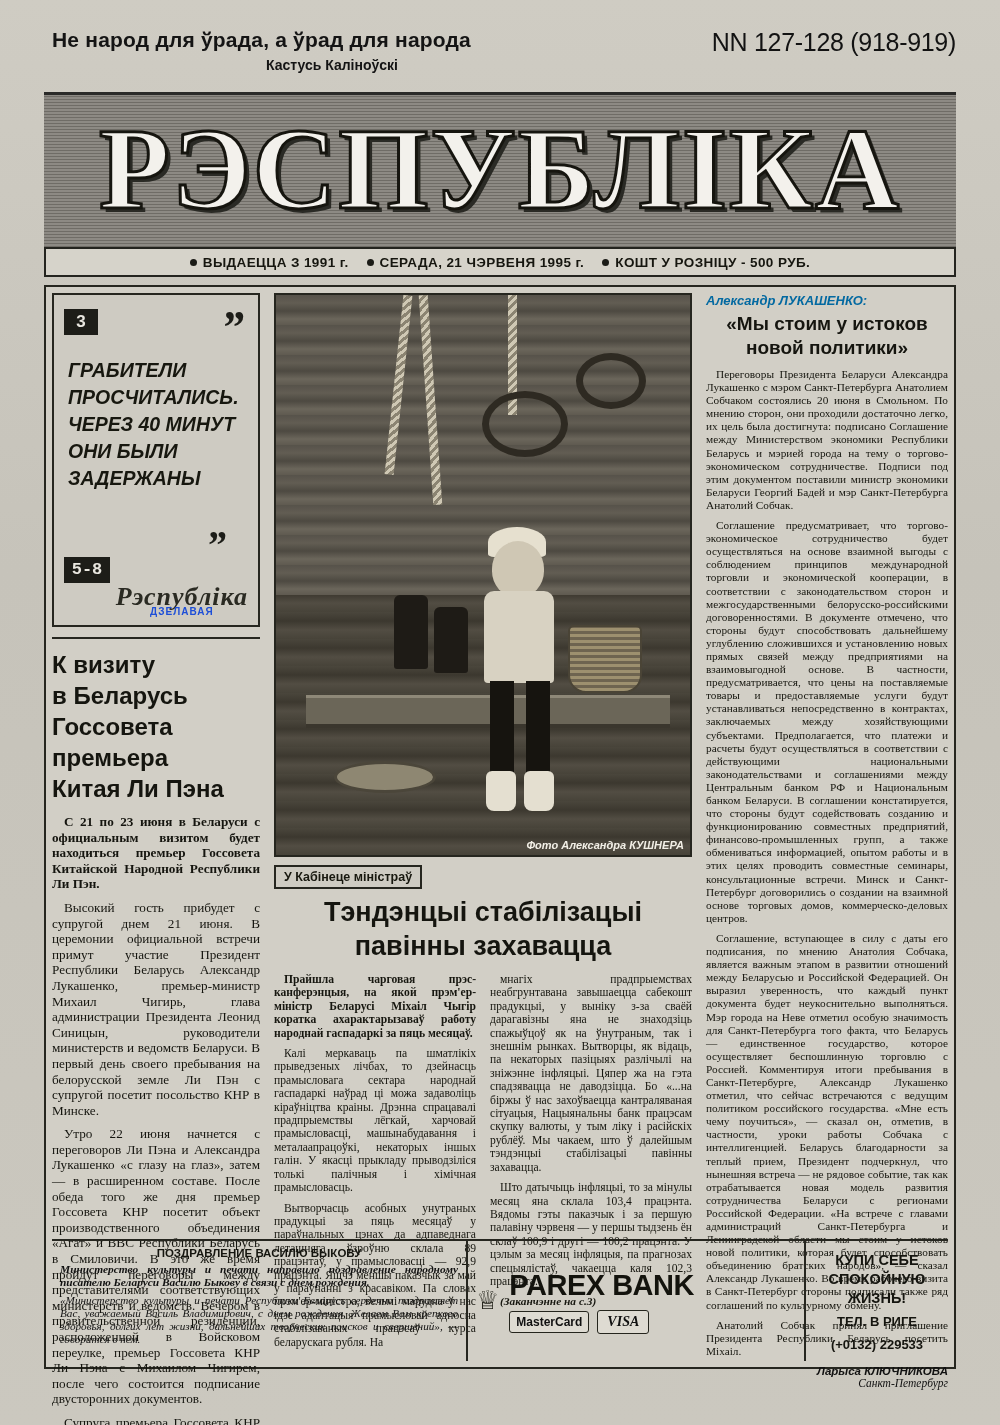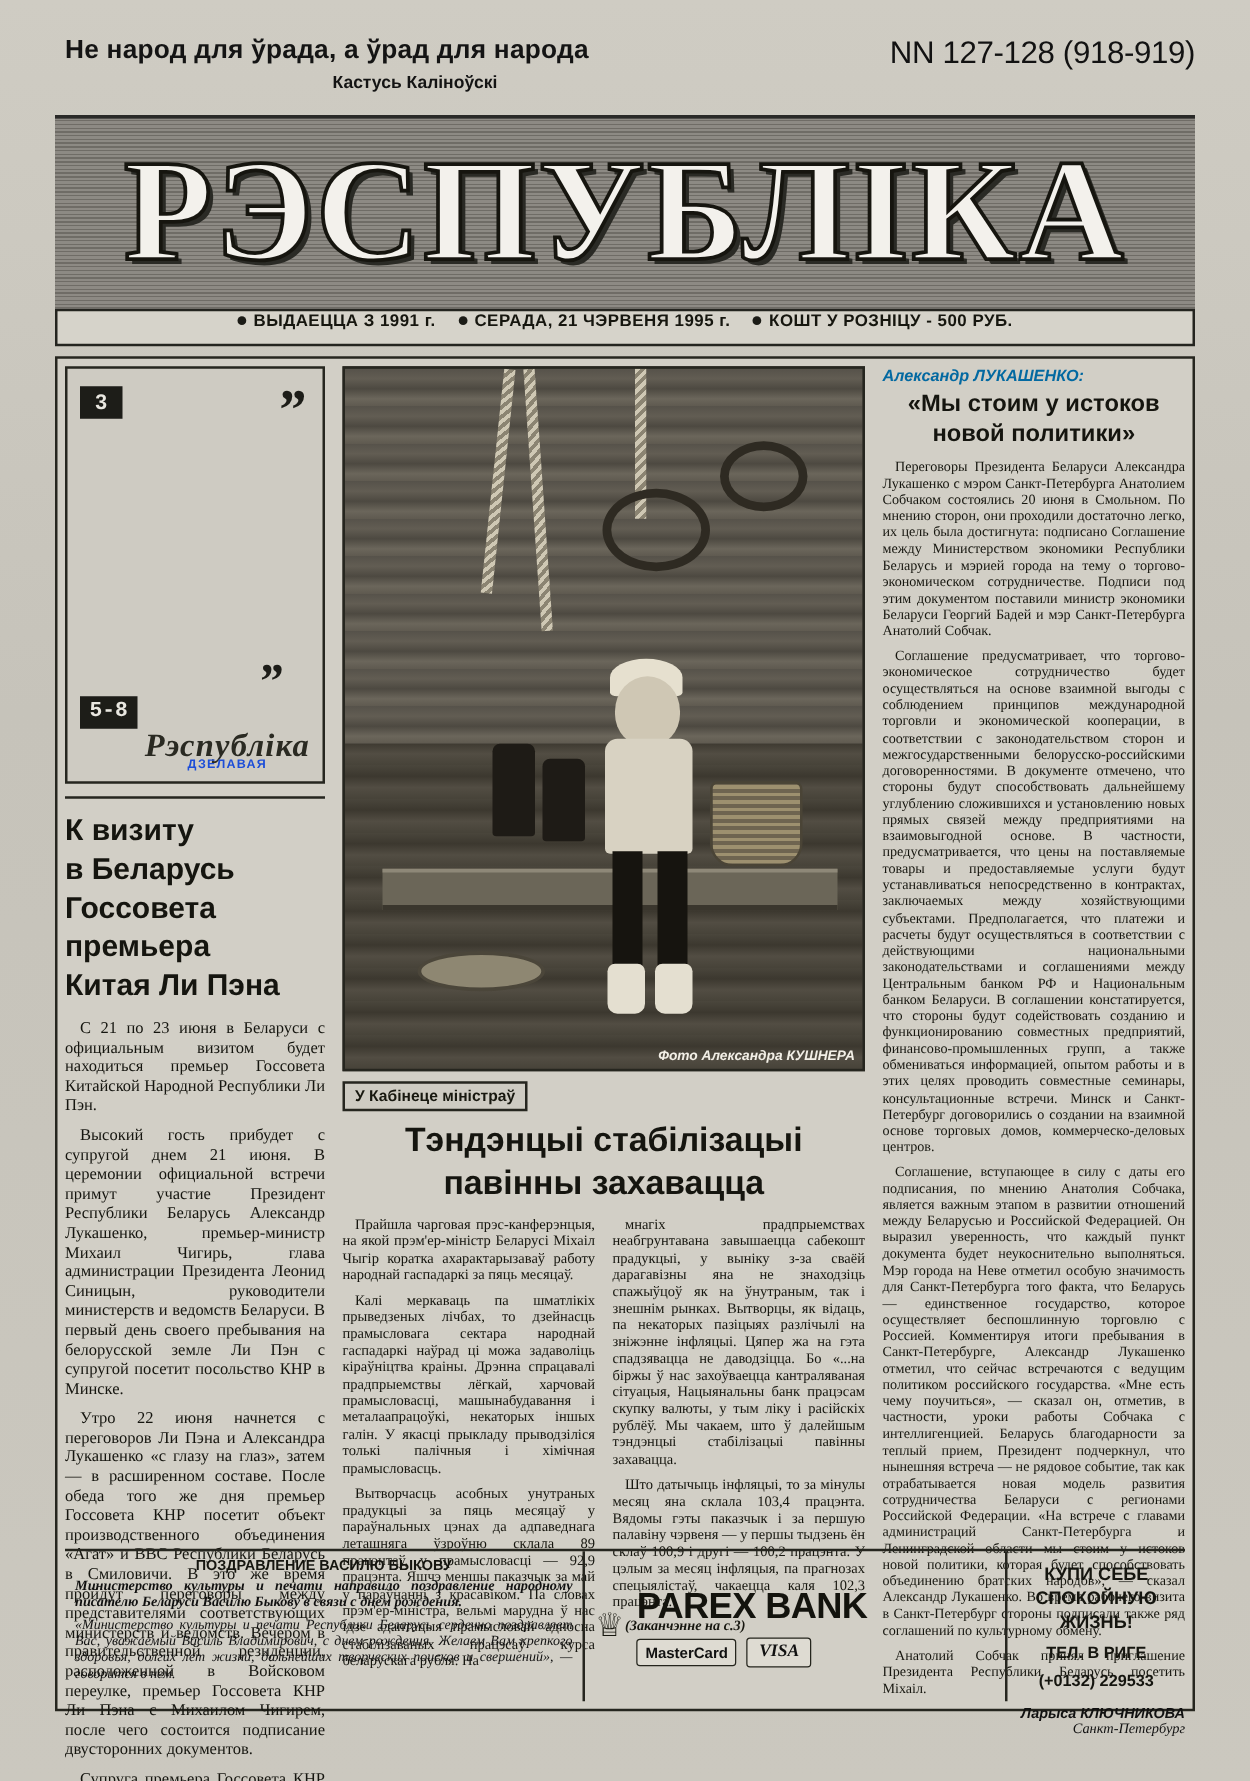--- a/index.html
+++ b/index.html
@@ -12,21 +12,21 @@
   .slogan-line{font-family:"Liberation Sans",sans-serif;font-weight:bold;font-size:21px;letter-spacing:.2px;color:#141414;}
   .slogan-author{text-align:center;font-family:"Liberation Sans",sans-serif;font-weight:bold;font-size:14px;margin-top:5px;color:#141414;}
   .issue-no{position:absolute;right:44px;top:28px;font-family:"Liberation Sans",sans-serif;font-weight:normal;font-size:25px;color:#121212;letter-spacing:-.3px;}
   .mast{position:absolute;left:44px;right:44px;top:92px;height:152px;background:
      repeating-linear-gradient(0deg,#6f6c66 0px,#6f6c66 1px,#8d8a84 1px,#8d8a84 3px);
      border-top:3px solid #2a2a28;border-bottom:3px solid #2a2a28;overflow:hidden;}
   .mast-title{position:absolute;left:0;right:0;top:4px;text-align:center;
      font-family:"Liberation Serif",serif;font-weight:bold;font-size:116px;line-height:140px;
      color:#f3f1ec;-webkit-text-stroke:3px #16150f;text-shadow:4px 4px 0 #2a2a25;letter-spacing:2px;}
   .mast-rule{position:absolute;left:44px;right:44px;top:247px;height:26px;border:2px solid #24241f;background:#d6d3ca;}
-  .mast-rule-inner{display:flex;justify-content:center;gap:18px;height:100%;
+  .mast-rule-inner{display:flex;align-items:center;justify-content:center;gap:18px;height:100%;
      font-family:"Liberation Sans",sans-serif;font-weight:bold;font-size:13.5px;color:#16160f;letter-spacing:.4px;}
   .dot{width:7px;height:7px;border-radius:50%;background:#1b1b16;display:inline-block;margin:0 6px 1px 0;}
   
   .frame{position:absolute;left:44px;right:44px;top:285px;bottom:56px;border:2px solid #26261f;background:#d2cfc6;}
   .cols{position:absolute;left:6px;right:6px;top:6px;bottom:6px;}
   
   .colL{position:absolute;left:0;top:0;width:208px;bottom:0;}
   .quotebox{position:relative;border:2px solid #26261f;height:330px;background:#cecbc2;}
   .qnum{position:absolute;left:10px;top:14px;width:34px;height:26px;background:#1d1d18;color:#e9e7e0;
      font-family:"Liberation Sans",sans-serif;font-weight:bold;font-size:17px;text-align:center;line-height:26px;}
@@ -48,21 +48,21 @@
   .photo{position:relative;height:560px;border:2px solid #26261f;overflow:hidden;background:#3b3832;text-align:right;}
   .photo-caption{position:absolute;right:6px;bottom:4px;font-family:"Liberation Sans",sans-serif;
      font-weight:bold;font-style:italic;font-size:11px;color:#f2efe6;}
   .rubric{margin-top:8px;border:2px solid #26261f;background:#cecbc2;padding:3px 8px;display:inline-block;
      font-family:"Liberation Sans",sans-serif;font-weight:bold;font-size:12.5px;color:#18180f;}
   .c-head{margin-top:6px;font-family:"Liberation Sans",sans-serif;font-weight:bold;font-size:27px;line-height:34px;
      text-align:center;color:#15150f;}
   .c-cols{margin-top:10px;display:flex;gap:14px;}
   .c-cols .cc{flex:1;font-size:11.6px;line-height:13.4px;text-align:justify;color:#16160f;}
   .c-cols .cc p{margin:0 0 7px 0;text-indent:10px;}
-  .lead-b{font-weight:normal;}
+  .lead-b{font-weight:bold;}
   .cont{font-weight:bold;font-style:italic;font-size:11.4px;}
   
   .colR{position:absolute;right:0;top:0;width:242px;bottom:0;}
   .r-author{text-align:left;font-family:"Liberation Sans",sans-serif;font-weight:bold;font-style:italic;font-size:13px;color:#0369a1;}
   .r-head{margin-top:4px;font-family:"Liberation Sans",sans-serif;font-weight:bold;font-size:19px;line-height:24px;
      text-align:center;color:#15150f;}
   .r-body{margin-top:8px;font-size:11.3px;line-height:13.1px;text-align:justify;color:#16160f;}
   .r-body p{margin:0 0 7px 0;text-indent:10px;}
   .sig{text-align:right;font-family:"Liberation Sans",sans-serif;font-weight:bold;font-style:italic;font-size:11.5px;margin-top:4px;}
   .sig2{text-align:right;font-style:italic;font-size:11.5px;}
@@ -124,20 +124,21 @@
     </div>
   </div>
 
   <div class="frame">
     <div class="cols">
 
       <div class="colL">
         <div class="quotebox">
           <div class="qnum">3</div>
           <div class="qmark">”</div>
+          <div class="qtext">ГРАБИТЕЛИ ПРОСЧИТАЛИСЬ. ЧЕРЕЗ 40 МИНУТ ОНИ БЫЛИ ЗАДЕРЖАНЫ</div>
           <div class="qmark2">”</div>
           <div class="qnum2">5-8</div>
           <div class="qlogo">
             <div class="r1">Рэспубліка</div>
             <div class="r2">ДЗЕЛАВАЯ</div>
           </div>
         </div>
 
         <div class="lead-head">
           <div>К визиту</div>

